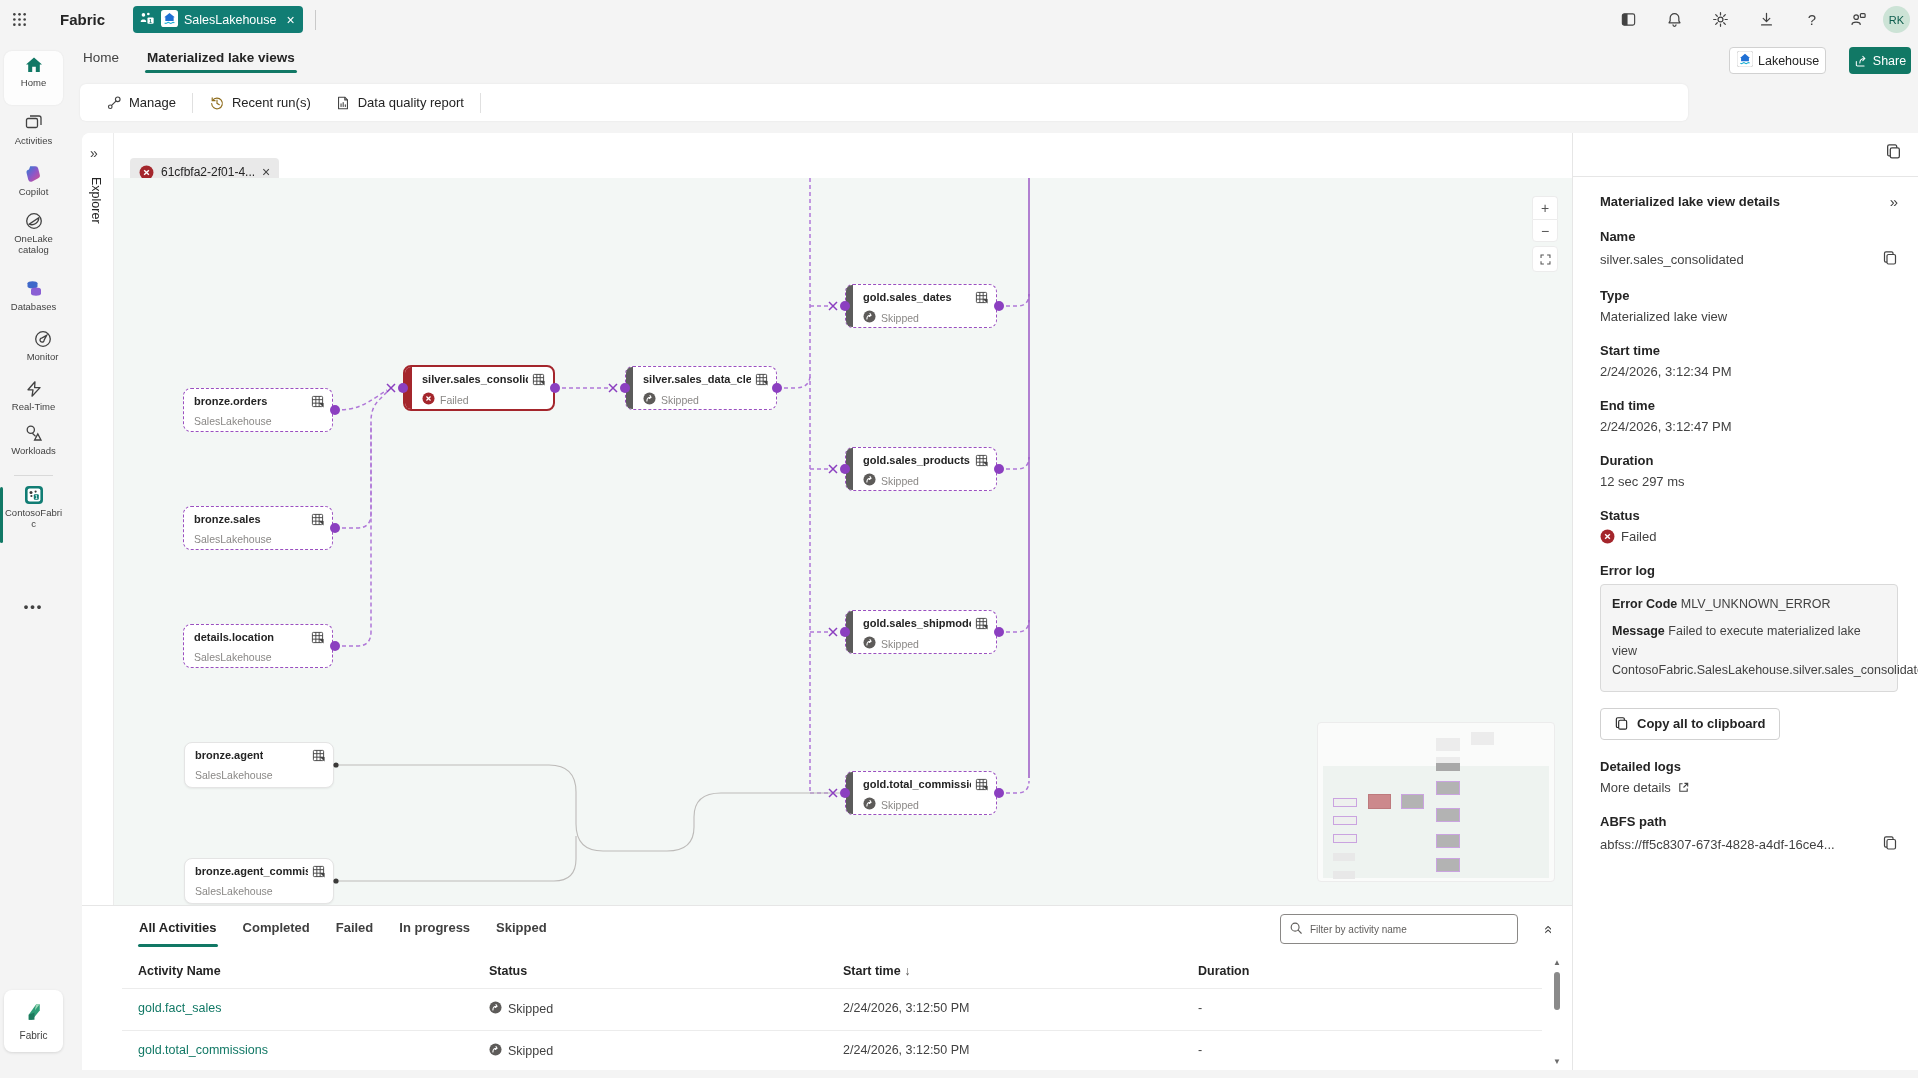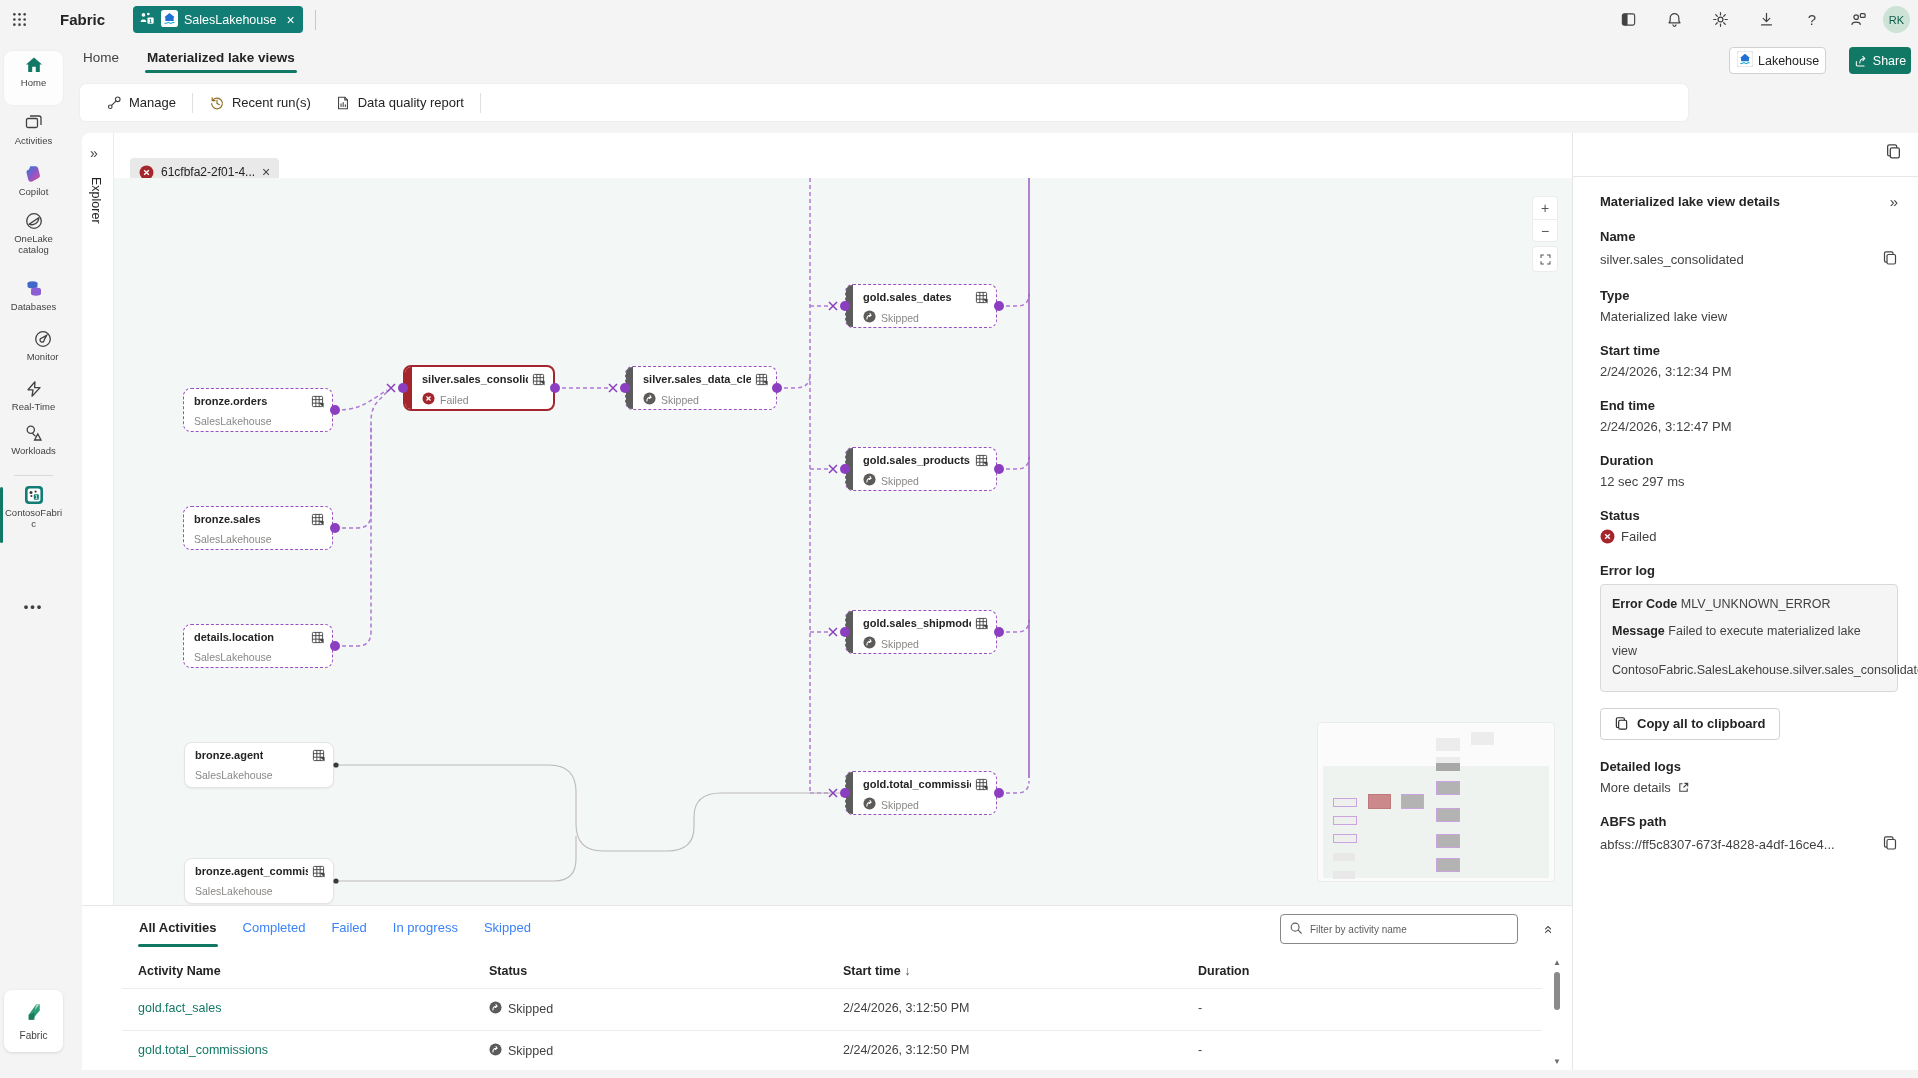--- a/index.html
+++ b/index.html
@@ -111,21 +111,21 @@
   .errbox .b { font-weight:bold; color:#242424; }
   .errbox p + p { margin-top:8px; }
   .copyall { margin-top:16px; background:#fff; border:1px solid #d1d1d1; border-radius:4px; height:32px; padding:0 13px; display:flex; align-items:center; gap:8px; font-size:13px; font-weight:bold; color:#242424; font-family:inherit; cursor:pointer; }
   .morelink { display:flex; align-items:center; gap:6px; font-size:13px; color:#424242; cursor:pointer; }
   .abfs-row { display:flex; align-items:center; justify-content:space-between; margin-top:0; }
   .abfs-val { font-size:13px; color:#424242; white-space:nowrap; overflow:hidden; }
 
   
   .acts { position:absolute; left:0; top:772px; width:1490px; height:165px; background:#fff; border-top:1px solid #e6e6e6; }
   .act-tabs { position:absolute; left:56px; top:6px; height:38px; display:flex; gap:24px; }
-  .act-tab { position:relative; font-size:13px; color:#3b82f6; padding:8px 1px; cursor:pointer; }
+  .act-tab { position:relative; font-size:13px; color:#404040; padding:8px 1px; cursor:pointer;font-weight:bold; }
   .act-tab.active { font-weight:bold; color:#242424; }
   .act-tab.active::after { content:""; position:absolute; left:0; right:0; bottom:3px; height:3px; border-radius:2px; background:#117865; }
   .filter { position:absolute; left:1198px; top:8px; width:238px; height:30px; border:1px solid #8a8886; border-radius:4px; display:flex; align-items:center; gap:7px; padding:0 8px; background:#fff; }
   .filter input { border:none; outline:none; flex:1; font-size:10px; font-family:inherit; color:#424242; background:transparent; }
   .filter input::placeholder { color:#605e5c; }
   .collapse-btn { position:absolute; left:1452px; top:12px; width:24px; height:24px; display:flex; align-items:center; justify-content:center; cursor:pointer; }
   .collapse-btn span { display:inline-block; transform:rotate(-90deg); font-size:15px; color:#424242; letter-spacing:-2px; }
   .thead { position:absolute; left:0; right:30px; top:50px; height:32px; font-weight:bold; font-size:12.5px; color:#242424; }
   .tcell { position:absolute; top:8px; white-space:nowrap; }
   .c-name { left:56px; } .c-status { left:407px; } .c-start { left:761px; } .c-dur { left:1116px; }

